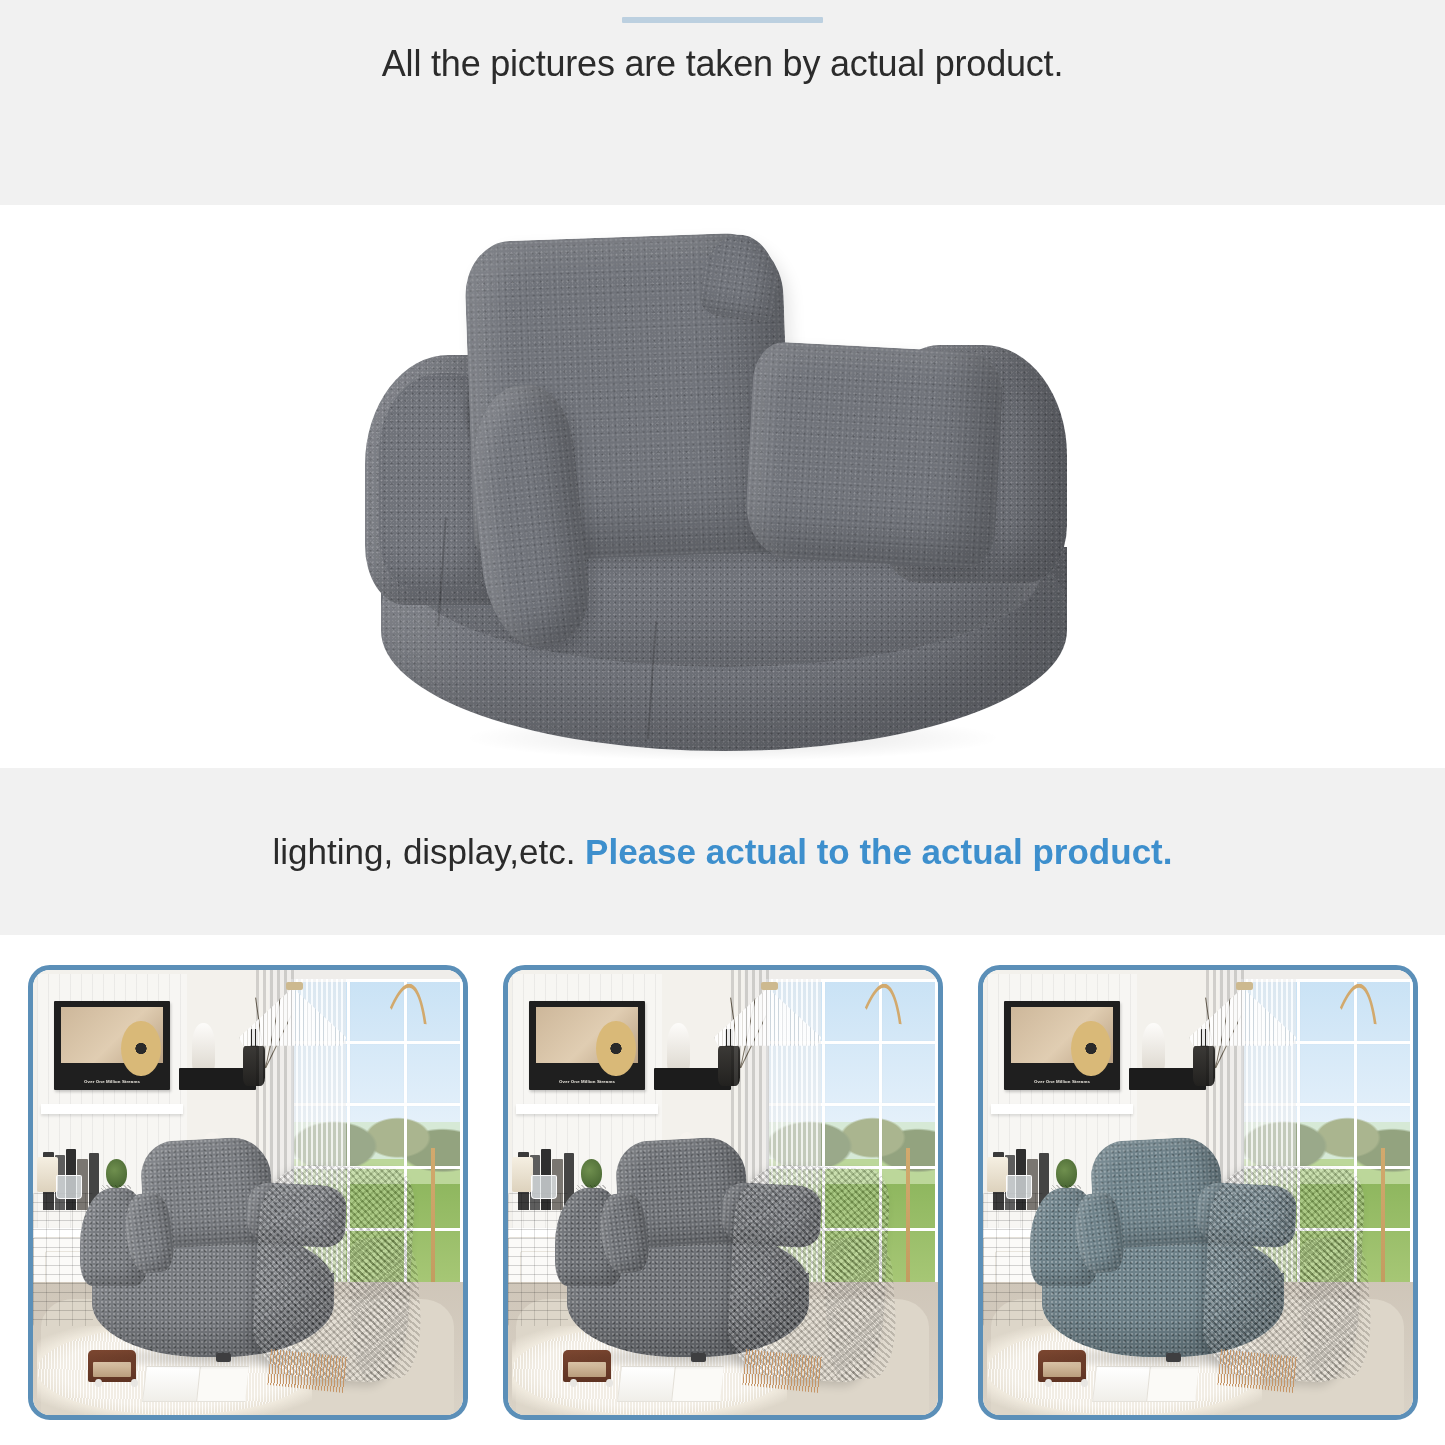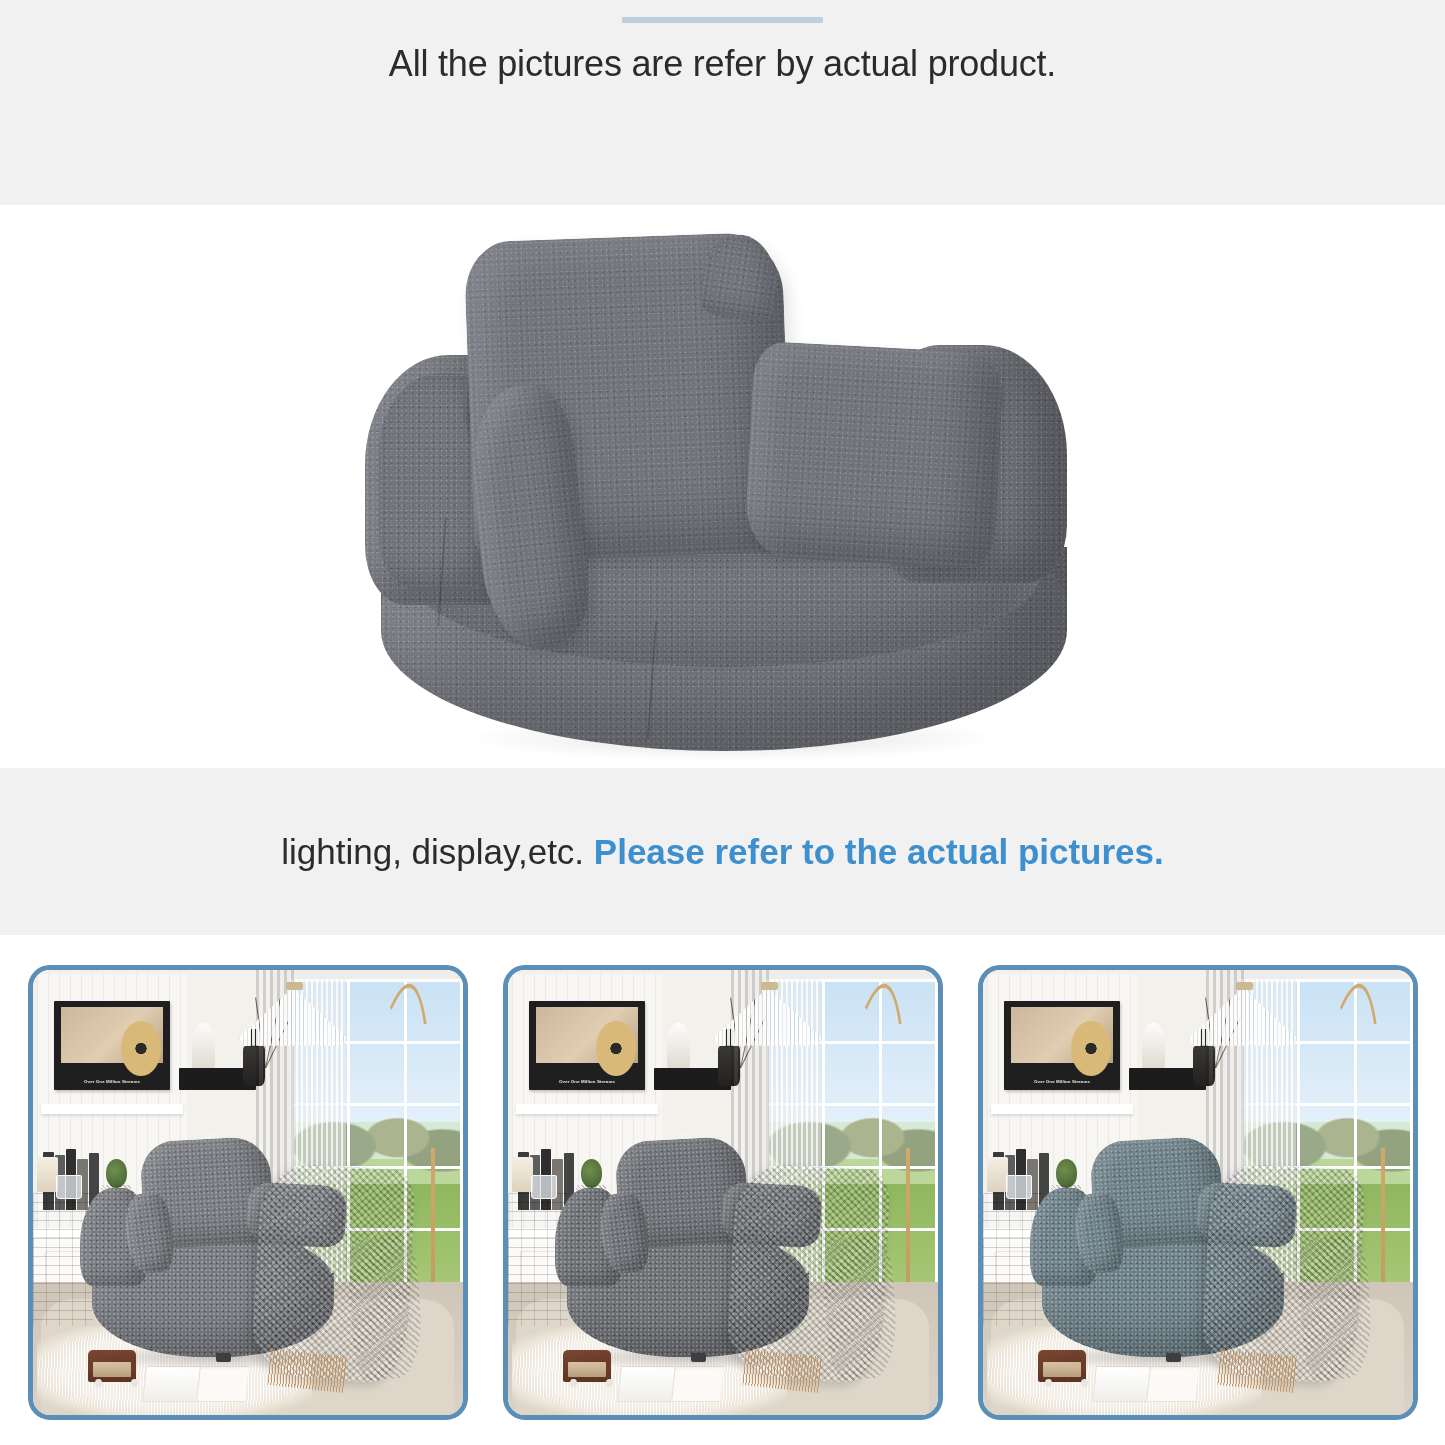--- a/index.html
+++ b/index.html
@@ -469,21 +469,21 @@
     background-position:0 0, 2px 2px;
   }
 </style>
 </head>
 <body>
 
 <div class="page">
 
   <div class="top-band">
     <div class="title-rule"></div>
-    <div class="subtitle">All the pictures are refer by actual product.</div>
+    <div class="subtitle">All the pictures are taken by actual product.</div>
   </div>
 
   <div class="hero">
     <div class="chair-stage">
       <div class="seat-shadow"></div>
       <div class="base-skirt fab"></div>
       <div class="base fab"></div>
       <div class="seat-top fab"></div>
       <div class="arm-right fab"></div>
       <div class="arm-left fab"></div>
@@ -493,21 +493,21 @@
       <div class="back-cushion fab"></div>
       <div class="back-cushion-peak fab"></div>
       <div class="bolster fab"></div>
       <div class="lumbar fab"></div>
       <div class="seam" style="left:308px;top:404px;width:2px;height:118px;transform:rotate(4deg);"></div>
       <div class="seam" style="left:98px;top:300px;width:2px;height:110px;transform:rotate(4deg);"></div>
     </div>
   </div>
 
   <div class="disclaimer">
-    <div class="dis-line"><span>lighting, display,etc. </span><span class="dis-accent">Please refer to the actual pictures.</span></div>
+    <div class="dis-line"><span>lighting, display,etc. </span><span class="dis-accent">Please actual to the actual product.</span></div>
   </div>
 
   <div class="thumbs">
 
     <div class="thumb tint-a">
       <div class="scene">
         <div class="wall"></div>
         <div class="wall-right"></div>
         <div class="builtin">
             <div class="panel-lines"></div>

